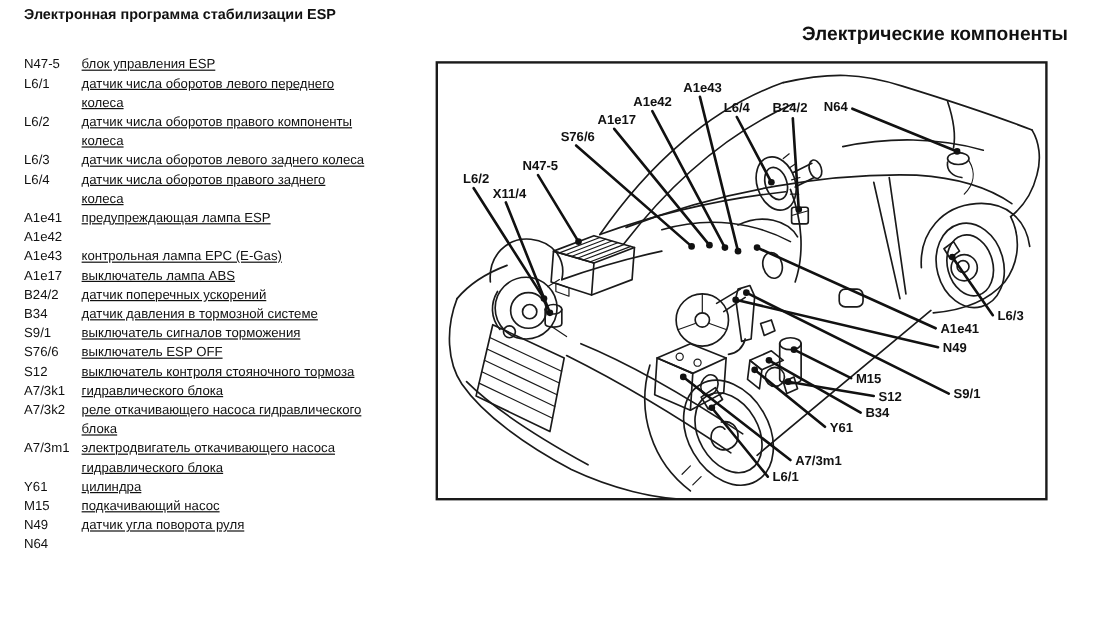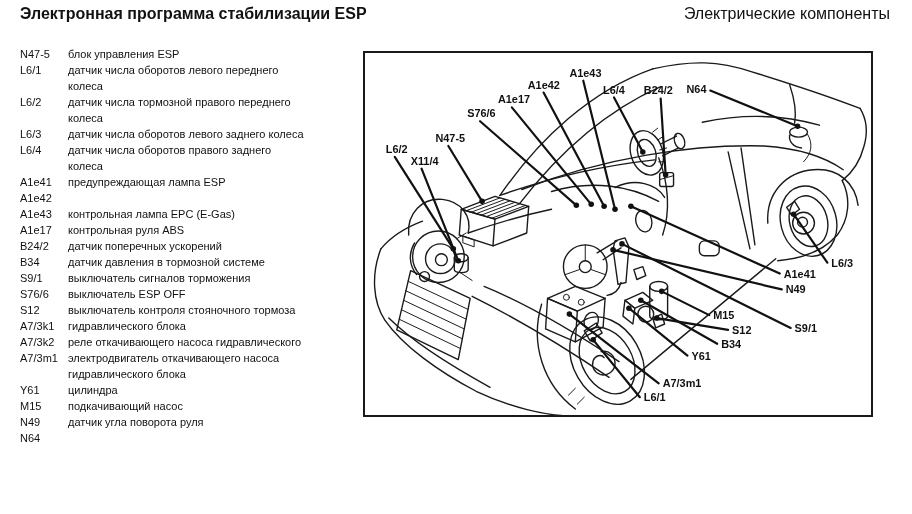--- a/index.html
+++ b/index.html
@@ -2,31 +2,31 @@
 <html><head>
 <meta charset="utf-8">
 <style>
   html,body{margin:0;padding:0;}
   body{
     width:912px;height:514px;background:#ffffff;position:relative;overflow:hidden;
     font-family:"Liberation Sans","DejaVu Sans",sans-serif;color:#111;
     -webkit-font-smoothing:antialiased;
   }
   .title-left{
-    position:absolute;left:20px;top:5px;font-size:16px;font-weight:bold;white-space:nowrap;
+    position:absolute;left:20px;top:5px;font-size:12px;font-weight:bold;white-space:nowrap;
   }
   .title-right{
-    position:absolute;right:22px;top:5px;font-size:16px;font-weight:normal;white-space:nowrap;
+    position:absolute;right:22px;top:20px;font-size:16px;font-weight:bold;white-space:nowrap;
   }
   .legend{
     position:absolute;left:20px;top:46px;width:345px;font-size:11px;line-height:16px;
   }
   .lrow{display:flex;align-items:flex-start;}
   .lcode{width:48px;flex:0 0 48px;white-space:nowrap;}
-  .ldesc{flex:1;}
+  .ldesc{flex:1;text-decoration:underline;}
   .diagram-box{
     position:absolute;left:363px;top:51px;width:510px;height:366px;
     border:2px solid #1a1a1a;box-sizing:border-box;background:#fff;
   }
   .diagram-box svg{display:block;width:100%;height:100%;}
   .art{stroke:#1a1a1a;fill:none;stroke-width:1.4;stroke-linecap:round;stroke-linejoin:round;}
   .thin{stroke-width:1;}
   .callout-line{stroke:#111;stroke-width:2.2;stroke-linecap:round;}
   .callout-dot{fill:#111;stroke:none;}
   .callout-text{font:bold 11px "Liberation Sans","DejaVu Sans",sans-serif;fill:#111;}
@@ -47,21 +47,21 @@
     <div class="lrow">
       <div class="lcode">L6/1</div>
       <div class="ldesc">
         <div>датчик числа оборотов левого переднего</div>
         <div>колеса</div>
       </div>
     </div>
     <div class="lrow">
       <div class="lcode">L6/2</div>
       <div class="ldesc">
-        <div>датчик числа тормозной правого переднего</div>
+        <div>датчик числа оборотов правого компоненты</div>
         <div>колеса</div>
       </div>
     </div>
     <div class="lrow">
       <div class="lcode">L6/3</div>
       <div class="ldesc">
         <div>датчик числа оборотов левого заднего колеса</div>
       </div>
     </div>
     <div class="lrow">
@@ -82,21 +82,21 @@
     </div>
     <div class="lrow">
       <div class="lcode">A1e43</div>
       <div class="ldesc">
         <div>контрольная лампа EPC (E-Gas)</div>
       </div>
     </div>
     <div class="lrow">
       <div class="lcode">A1e17</div>
       <div class="ldesc">
-        <div>контрольная руля ABS</div>
+        <div>выключатель лампа ABS</div>
       </div>
     </div>
     <div class="lrow">
       <div class="lcode">B24/2</div>
       <div class="ldesc">
         <div>датчик поперечных ускорений</div>
       </div>
     </div>
     <div class="lrow">
       <div class="lcode">B34</div>
@@ -125,20 +125,21 @@
     <div class="lrow">
       <div class="lcode">A7/3k1</div>
       <div class="ldesc">
         <div>гидравлического блока</div>
       </div>
     </div>
     <div class="lrow">
       <div class="lcode">A7/3k2</div>
       <div class="ldesc">
         <div>реле откачивающего насоса гидравлического</div>
+        <div>блока</div>
       </div>
     </div>
     <div class="lrow">
       <div class="lcode">A7/3m1</div>
       <div class="ldesc">
         <div>электродвигатель откачивающего насоса</div>
         <div>гидравлического блока</div>
       </div>
     </div>
     <div class="lrow">

